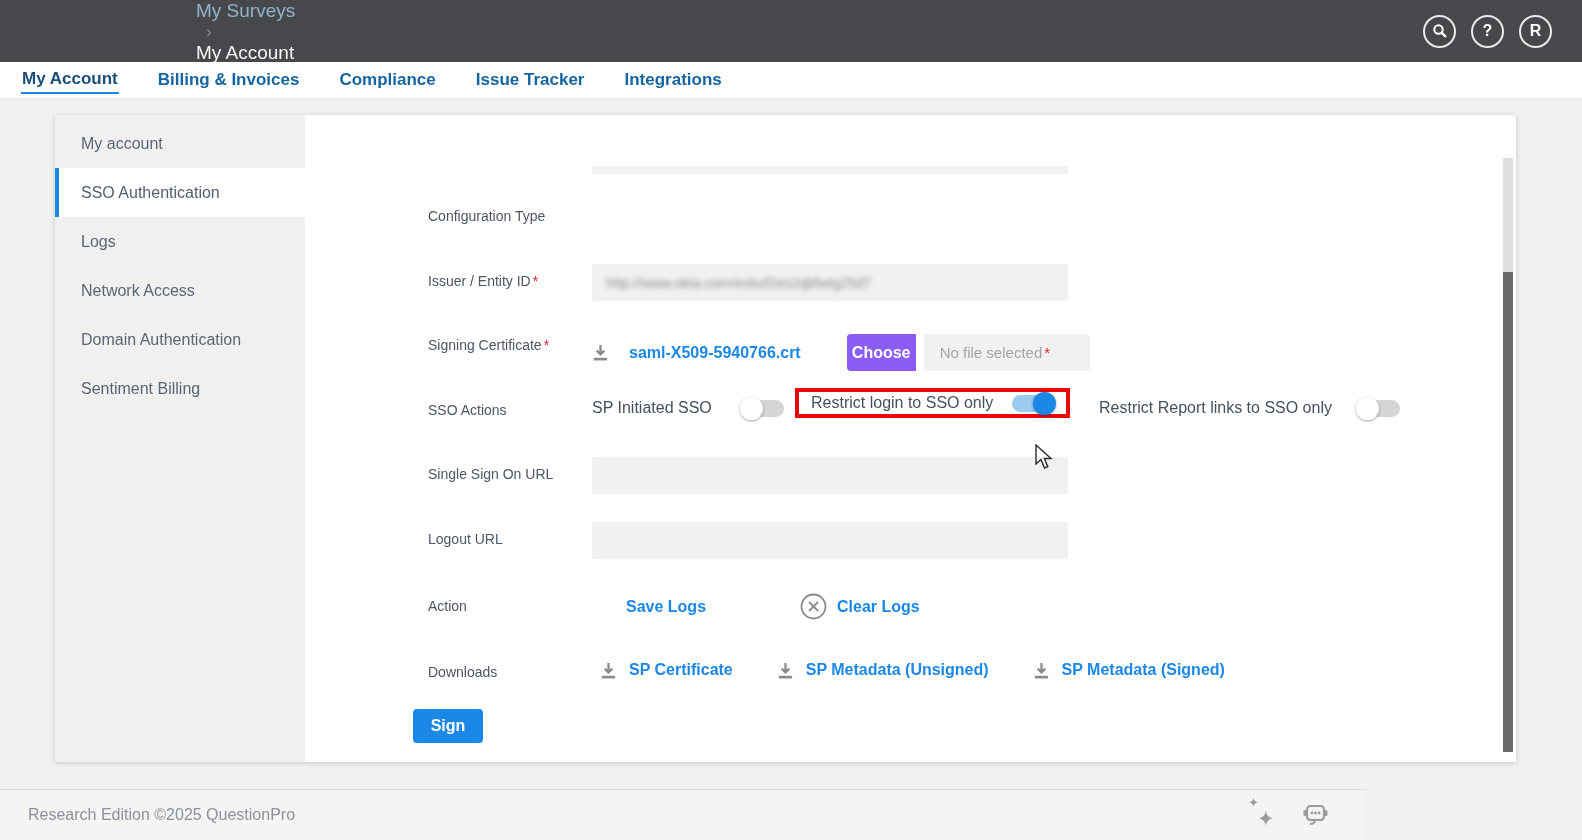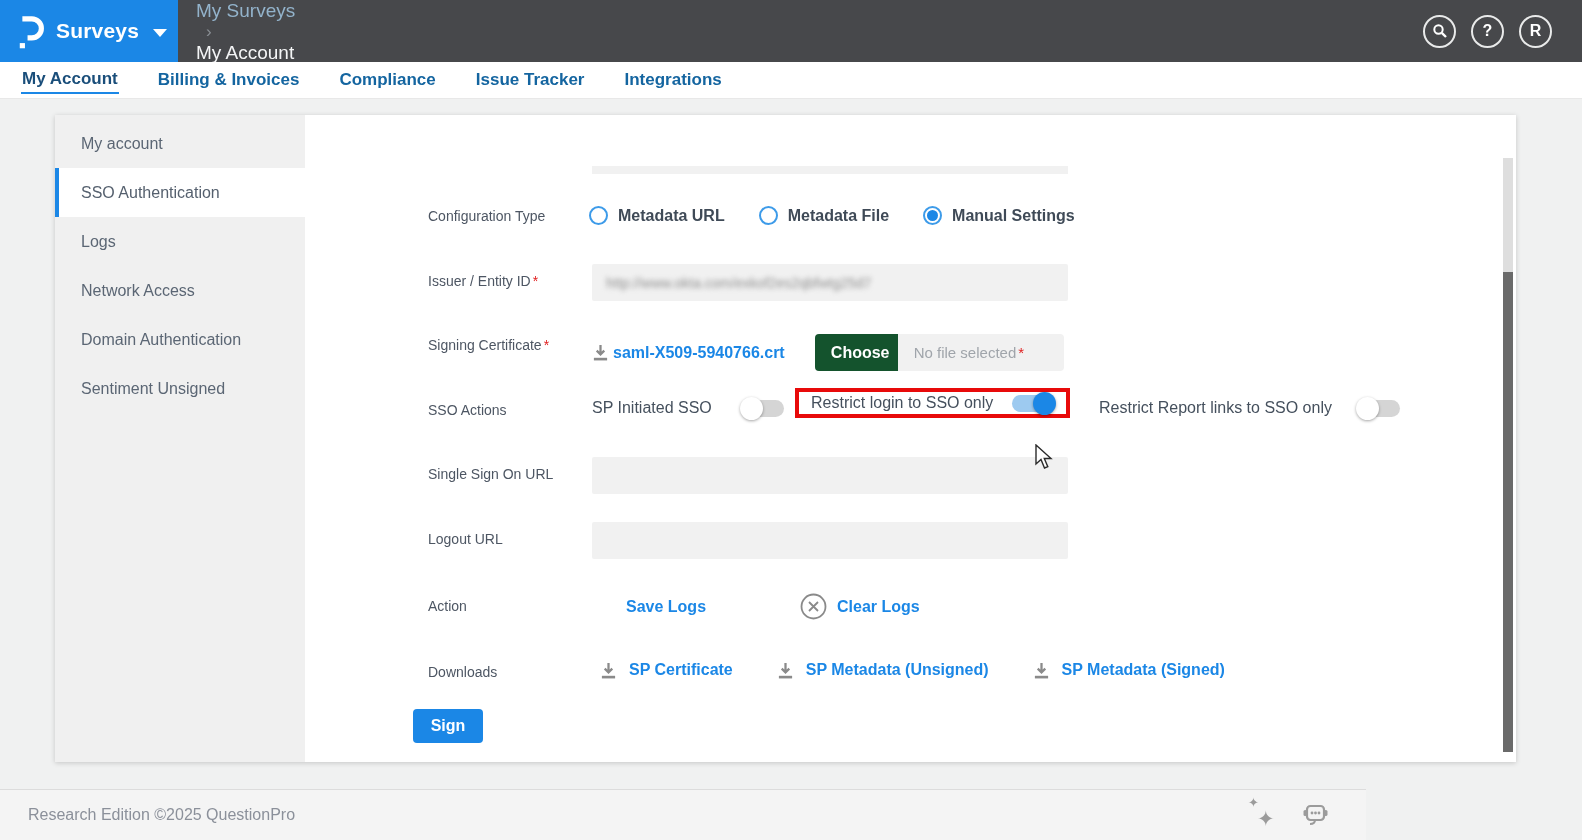--- a/index.html
+++ b/index.html
@@ -50,22 +50,22 @@
   .radio-group { position:absolute; left:534px; top:91px; display:flex; align-items:center; gap:34px; }
   .radio-opt { display:flex; align-items:center; gap:10px; cursor:pointer; }
   .radio { width:19px; height:19px; border:2px solid #3d9be9; border-radius:50%; background:#fff;
            display:flex; align-items:center; justify-content:center; flex:0 0 auto; }
   .radio.selected::after { content:""; width:11px; height:11px; border-radius:50%; background:#1b87e6; }
   .radio-label { font-size:16px; font-weight:bold; color:#3f4a57; }
 
   .link { color:#1b87e6; font-size:16px; font-weight:bold; cursor:pointer; }
   .dl-icon { width:17px; height:17px; flex:0 0 auto; }
 
-  .cert-row { position:absolute; left:537px; top:219px; height:37px; display:flex; align-items:center; gap:4px; }
-  .choose-btn { width:91px; height:37px; background:#14532d; color:#fff; font-size:16px; font-weight:bold;
+  .cert-row { position:absolute; left:537px; top:219px; height:37px; display:flex; align-items:center; gap:20px; }
+  .choose-btn { width:69px; height:37px; background:#8b5cf6; color:#fff; font-size:16px; font-weight:bold;
                 border:none; border-radius:4px 0 0 4px; cursor:pointer; }
   .nofile { width:166px; height:37px; background:#f1f1f1; display:flex; align-items:center; padding-left:16px;
             font-size:15px; color:#a0a5ab; border-radius:0 4px 4px 0; }
 
   .toggle { width:42px; height:17px; border-radius:9px; background:#d5d5d5; position:relative; cursor:pointer; flex:0 0 auto; }
   .toggle .knob { position:absolute; top:-3px; left:-2px; width:23px; height:23px; border-radius:50%;
                   background:#fff; box-shadow:0 1px 3px rgba(0,0,0,.35); }
   .toggle.on { background:#9dcaf0; }
   .toggle.on .knob { left:auto; right:-2px; background:#1b87e6; }
   .tgl-label { font-size:16px; color:#45505d; white-space:nowrap; }
@@ -97,28 +97,20 @@
 
   
   .cursor { position:absolute; left:1035px; top:444px; width:19px; height:27px; pointer-events:none; z-index:50; }
 </style>
 </head>
 <body>
 
 <div id="app">
 
   <div class="topbar">
-    <div class="logo-block">
-      <svg class="logo-mark" viewBox="0 0 34 44">
-        <path d="M7 8 h11 a11 11 0 0 1 0 22 h-5" fill="none" stroke="#ffffff" stroke-width="6"></path>
-        <rect x="4" y="36" width="6" height="6" fill="#ffffff"></rect>
-      </svg>
-      <span class="logo-product">Surveys</span>
-      <span class="logo-caret"></span>
-    </div>
     <div class="breadcrumb">
       <span class="crumb-parent">My Surveys</span>
       <span class="crumb-sep">›</span>
       <span class="crumb-current">My Account</span>
     </div>
     <div class="topbar-icons">
       <div class="tb-icon">
         <svg width="16" height="16" viewBox="0 0 16 16">
           <circle cx="6.5" cy="6.5" r="4.2" fill="none" stroke="#fff" stroke-width="2"></circle>
           <line x1="9.8" y1="9.8" x2="14" y2="14" stroke="#fff" stroke-width="2.4"></line>
@@ -142,41 +134,27 @@
   </div>
 
   <div class="panel">
 
     <div class="sidebar">
       <div class="side-item">My account</div>
       <div class="side-item active">SSO Authentication</div>
       <div class="side-item">Logs</div>
       <div class="side-item">Network Access</div>
       <div class="side-item">Domain Authentication</div>
-      <div class="side-item">Sentiment Unsigned</div>
+      <div class="side-item">Sentiment Billing</div>
     </div>
 
     <div class="cutoff-bar"></div>
 
     <div class="f-label" style="top:93px;">
       <span>Configuration Type</span>
-    </div>
-    <div class="radio-group">
-      <div class="radio-opt">
-        <span class="radio"></span>
-        <span class="radio-label">Metadata URL</span>
-      </div>
-      <div class="radio-opt">
-        <span class="radio"></span>
-        <span class="radio-label">Metadata File</span>
-      </div>
-      <div class="radio-opt">
-        <span class="radio selected"></span>
-        <span class="radio-label">Manual Settings</span>
-      </div>
     </div>
 
     <div class="f-label" style="top:158px;">
       <span>Issuer / Entity ID</span><span class="req">*</span>
     </div>
     <div class="field" style="top:149px;">
       <span class="blurred">http://www.okta.com/exkof2es2qbfwtg25d7</span>
     </div>
 
     <div class="f-label" style="top:222px;">

